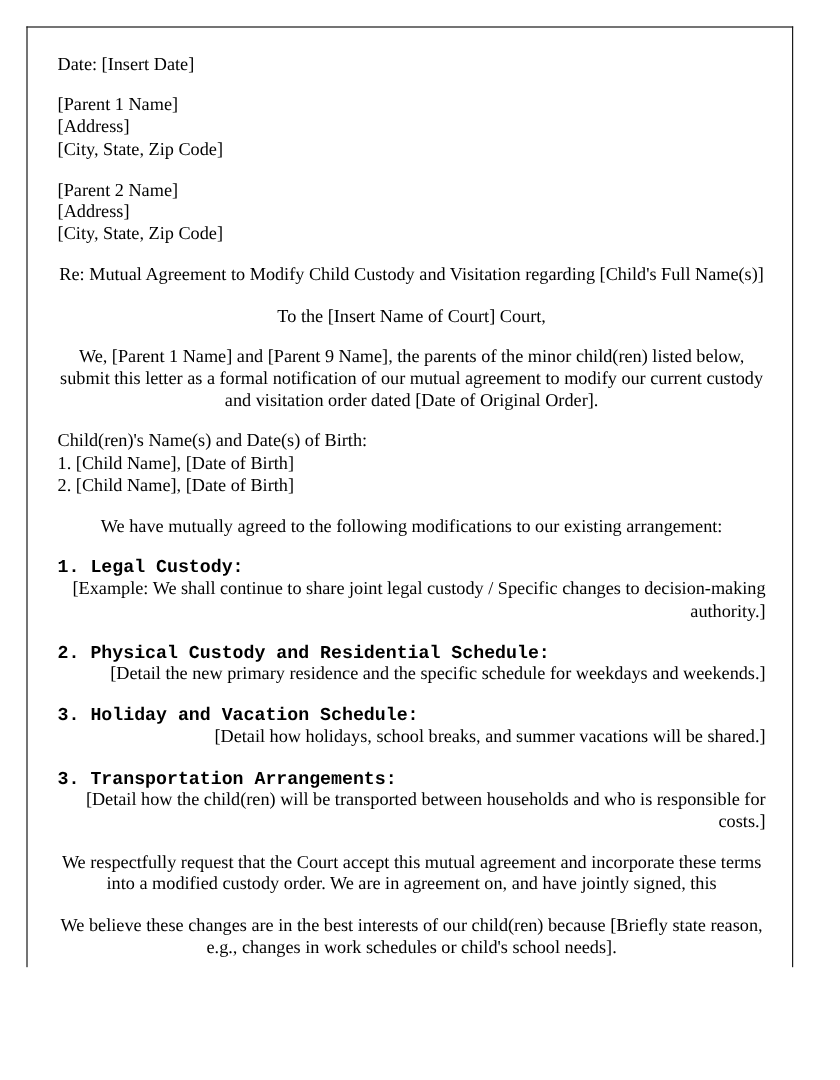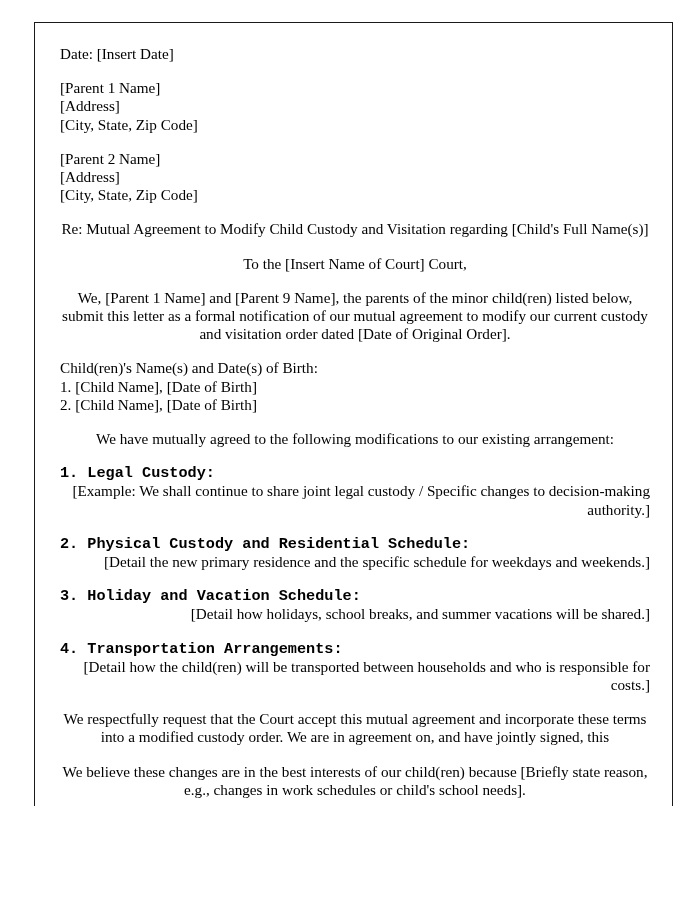--- a/index.html
+++ b/index.html
@@ -13,21 +13,20 @@
     height: 900px;
     overflow: hidden;
     font-family: "Liberation Serif", "DejaVu Serif", serif;
     color: #000000;
   }
   .page-canvas {
     position: relative;
     width: 588px;
     height: 900px;
     background: #ffffff;
-    margin-left: 12px;
   }
   
   .document-page {
     position: absolute;
     left: 22px;
     top: 22px;
     width: 639px;
     height: 784px;
     box-sizing: border-box;
     background: #ffffff;
@@ -118,21 +117,21 @@
         <span class="section-heading">2. Physical Custody and Residential Schedule:</span>
         <span class="section-text">[Detail the new primary residence and the specific schedule for weekdays and weekends.]</span>
       </div>
 
       <div class="section">
         <span class="section-heading">3. Holiday and Vacation Schedule:</span>
         <span class="section-text">[Detail how holidays, school breaks, and summer vacations will be shared.]</span>
       </div>
 
       <div class="section">
-        <span class="section-heading">4. Transportation Arrangements:</span>
+        <span class="section-heading">3. Transportation Arrangements:</span>
         <span class="section-text">[Detail how the child(ren) will be transported between households and who is responsible for costs.]</span>
       </div>
 
       <p class="para">
         <span class="clipped-line">We respectfully request that the Court accept this mutual agreement and incorporate these terms into a modified custody order. We are in agreement on, and have jointly signed, this</span>
       </p>
 
       <p class="para">We believe these changes are in the best interests of our child(ren) because [Briefly state reason, e.g., changes in work schedules or child's school needs].</p>
 
     </div>

